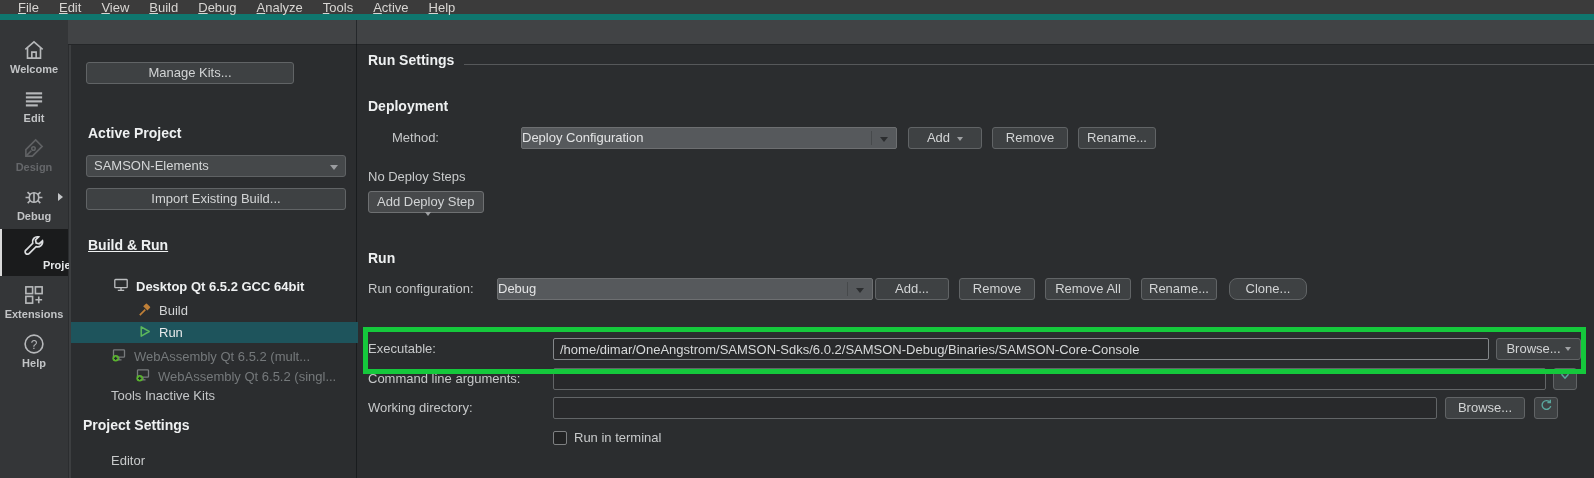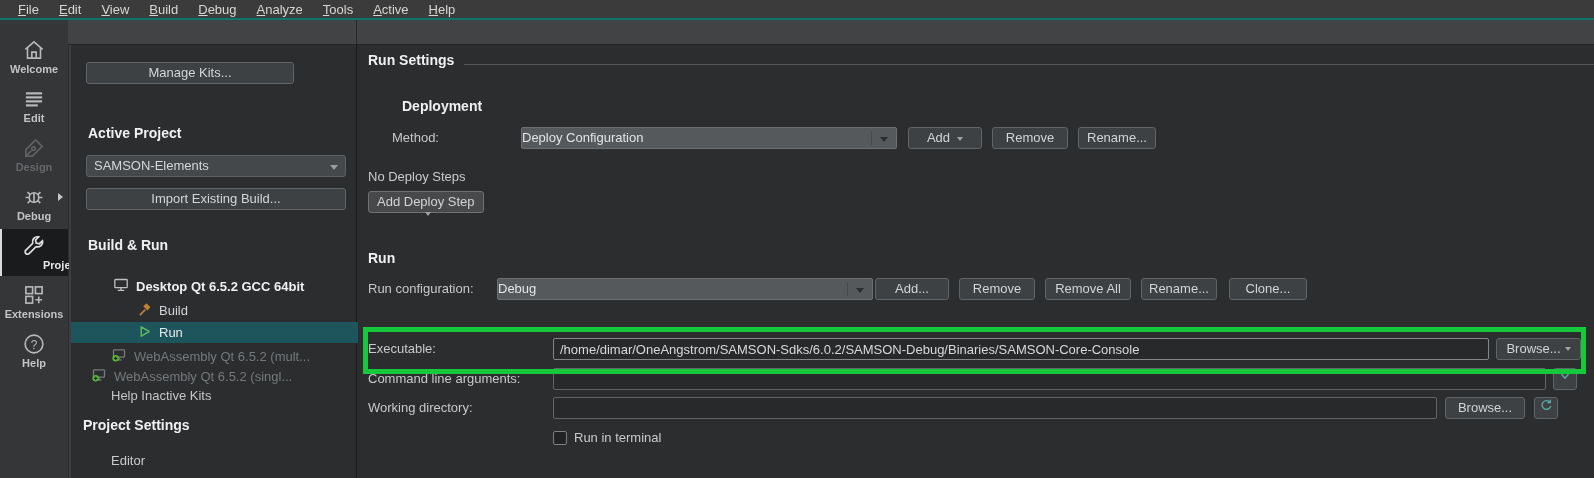--- a/index.html
+++ b/index.html
@@ -1,20 +1,20 @@
 <!DOCTYPE html>
 <html><head>
 <meta charset="utf-8">
 <style>
   * { box-sizing: border-box; }
   body { margin:0; background:#232527; font-family:"Liberation Sans", sans-serif; }
   .app { position:relative; width:1594px; height:478px; overflow:hidden; background:#2b2d2f; color:#c8cacb; font-size:13px; }
 
   
-  .menubar { position:absolute; left:0; top:0; width:1594px; height:20px; background:#3b3b3b; border-bottom:2px solid #0f766e; display:flex; align-items:center; padding-left:8px; }
+  .menubar { position:absolute; left:0; top:0; width:1594px; height:20px; background:#3b3b3b; border-bottom:6px solid #0f766e; display:flex; align-items:center; padding-left:8px; }
   .menu-item { display:inline-block; padding:0 10px; line-height:19px; color:#d8d6d3; cursor:default; }
   .menu-item::first-letter { text-decoration:underline; }
 
   
   .toolbar-band { position:absolute; left:68px; top:20px; width:1526px; height:25px; background:#414345; border-bottom:1px solid #242628; }
   .vsep { position:absolute; left:356px; top:20px; width:1px; height:458px; background:rgba(5,8,10,0.45); }
 
   
   .mode-sidebar { position:absolute; left:0; top:20px; width:68px; height:458px; background:#343638; padding-top:13px; }
   .mode-item { position:relative; width:68px; padding:4px 0 5px 0; margin-bottom:2px; text-align:center; cursor:pointer; }
@@ -142,21 +142,21 @@
 
     <div class="lp-abs panel-heading" style="left:17px; top:80px;">Active Project</div>
 
     <div class="lp-abs combo" style="left:15px; top:110px; width:260px;">
       <span>SAMSON-Elements</span>
       <span class="caret"></span>
     </div>
 
     <div class="lp-abs btn" style="left:15px; top:143px; width:260px;">Import Existing Build...</div>
 
-    <div class="lp-abs panel-heading" style="left:17px; top:192px;">Build &amp; Run</div>
+    <div class="lp-abs panel-heading" style="left:17px; top:192px;text-decoration:underline;">Build &amp; Run</div>
 
     <div class="kit-row" style="top:231px; padding-left:42px;">
       <span><svg width="16" height="16" viewBox="0 0 16 16" fill="none" stroke="#bcbec0" stroke-width="1.3">
             <rect x="1.8" y="2.5" width="12.4" height="8.2" rx="0.8"></rect>
             <path d="M8 10.7 V13 M4.8 13.4 H11.2"></path>
           </svg></span>
       <span class="kr-label" style="font-weight:700; color:#eef0f1;">Desktop Qt 6.5.2 GCC 64bit</span>
     </div>
     <div class="kit-row" style="top:255px; padding-left:66px;">
       <span><svg width="15" height="15" viewBox="0 0 16 16">
@@ -173,42 +173,42 @@
     </div>
     <div class="kit-row dim" style="top:301px; padding-left:40px;">
       <span><svg width="16" height="16" viewBox="0 0 16 16">
             <rect x="2.5" y="2.8" width="11" height="7.4" rx="0.8" fill="none" stroke="#787b7d" stroke-width="1.3"></rect>
             <path d="M8 10.2 v2 M5.5 12.8 h5" stroke="#787b7d" stroke-width="1.3"></path>
             <circle cx="4.7" cy="11.3" r="3.3" fill="#5ab42f"></circle>
             <path d="M4.7 9.7 v3.2 M3.1 11.3 h3.2" stroke="#22272b" stroke-width="1.2"></path>
           </svg></span>
       <span class="kr-label">WebAssembly Qt 6.5.2 (mult...</span>
     </div>
-    <div class="kit-row dim" style="top:321px; padding-left:20px;">
+    <div class="kit-row dim" style="top:321px; padding-left:20px;margin-left:44px;">
       <span><svg width="16" height="16" viewBox="0 0 16 16">
             <rect x="2.5" y="2.8" width="11" height="7.4" rx="0.8" fill="none" stroke="#787b7d" stroke-width="1.3"></rect>
             <path d="M8 10.2 v2 M5.5 12.8 h5" stroke="#787b7d" stroke-width="1.3"></path>
             <circle cx="4.7" cy="11.3" r="3.3" fill="#5ab42f"></circle>
             <path d="M4.7 9.7 v3.2 M3.1 11.3 h3.2" stroke="#22272b" stroke-width="1.2"></path>
           </svg></span>
       <span class="kr-label">WebAssembly Qt 6.5.2 (singl...</span>
     </div>
-    <div class="lp-abs" style="left:40px; top:343px; color:#c4c6c8; cursor:pointer;">Help Inactive Kits</div>
+    <div class="lp-abs" style="left:40px; top:343px; color:#c4c6c8; cursor:pointer;">Tools Inactive Kits</div>
 
     <div class="lp-abs panel-heading" style="left:12px; top:372px;">Project Settings</div>
     <div class="lp-abs" style="left:40px; top:408px; color:#c8cacb; cursor:pointer;">Editor</div>
   </div>
 
   <div class="main-panel">
 
     <div class="m-abs section-title" style="left:11px; top:7px; right:0;">
       <span>Run Settings</span>
     </div>
 
-    <div class="m-abs panel-heading" style="left:11px; top:53px;margin-left:34px;">Deployment</div>
+    <div class="m-abs panel-heading" style="left:11px; top:53px;">Deployment</div>
 
     <div class="row" style="left:11px; top:82px;margin-left:24px;">
       <div class="form-label" style="width:129px;">Method:</div>
       <div class="combo-main" style="width:376px;">
         <span>Deploy Configuration</span>
         <span class="caret-sep"></span>
         <span class="caret"></span>
       </div>
       <div class="btn" style="width:74px; margin-left:11px;">
         <span>Add</span><span class="mini-caret"></span>
@@ -230,21 +230,21 @@
       <div class="form-label" style="width:129px;">Run configuration:</div>
       <div class="combo-main" style="width:376px;">
         <span>Debug</span>
         <span class="caret-sep"></span>
         <span class="caret"></span>
       </div>
       <div class="btn" style="width:74px; margin-left:2px;">Add...</div>
       <div class="btn" style="width:76px; margin-left:10px;">Remove</div>
       <div class="btn" style="width:86px; margin-left:10px;">Remove All</div>
       <div class="btn" style="width:76px; margin-left:10px;">Rename...</div>
-      <div class="btn" style="width:78px; margin-left:12px;">Clone...</div>
+      <div class="btn" style="width:78px; margin-left:12px;border-radius:8px;">Clone...</div>
     </div>
 
     <div class="annotation-box" style="left:6px; top:282px; width:1223px; height:47px;"></div>
 
     <div class="row" style="left:11px; top:293px;">
       <div class="form-label" style="width:185px;">Executable:</div>
       <input class="txt-input lit" style="width: 936px;" value="/home/dimar/OneAngstrom/SAMSON-Sdks/6.0.2/SAMSON-Debug/Binaries/SAMSON-Core-Console">
       <div class="btn" style="width:85px; margin-left:7px; display:inline-flex; align-items:center; justify-content:center;">
         <span>Browse...</span>
           <span class="mini-caret" style="margin-left:4px;"></span>

